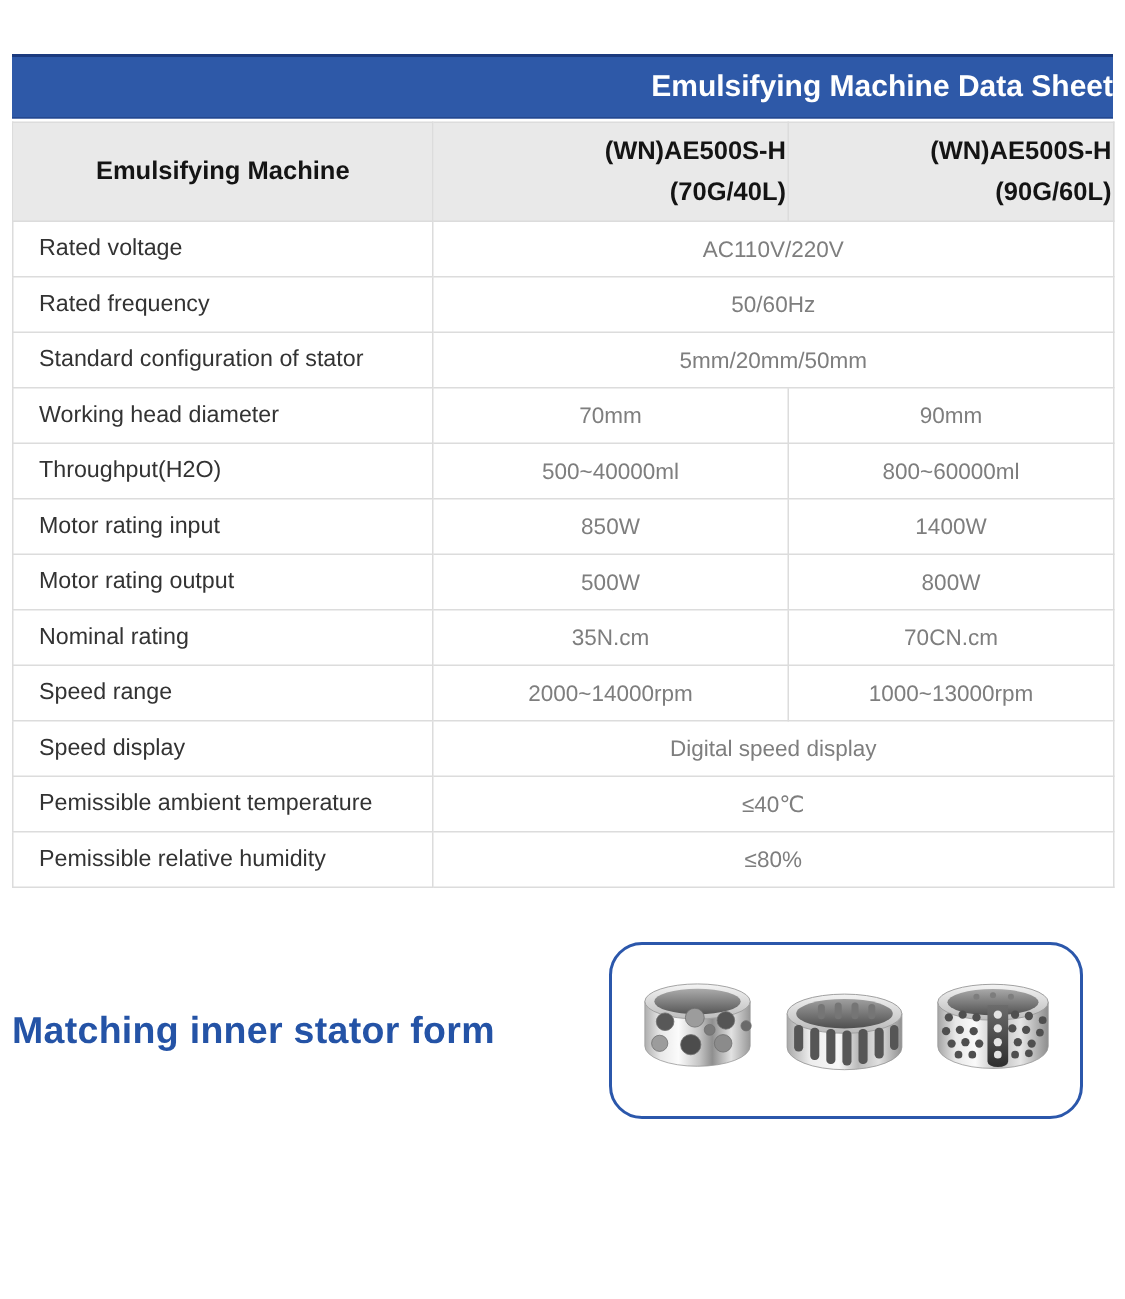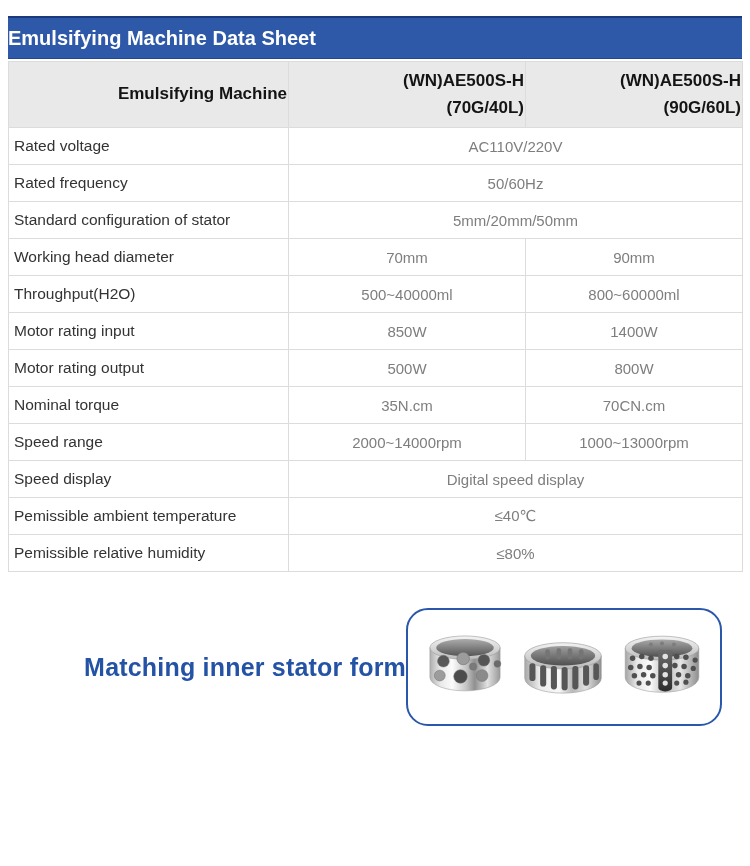--- a/index.html
+++ b/index.html
@@ -13,21 +13,21 @@
 
   
   .title-bar{
     height:40px;
     background:#2e59a8;
     border-top:2px solid #1b3a7e;
     border-bottom:1px solid #24488f;
     color:#ffffff;
     font-size:20px;
     font-weight:bold;
-    display:flex;align-items:center;justify-content:flex-start;
+    display:flex;align-items:center;justify-content:flex-end;margin-top:20px;
   }
 
   
   table.spec{
     width:734px;
     border-collapse:collapse;
     margin-top:2px;
     table-layout:fixed;
   }
   table.spec th, table.spec td{
@@ -39,48 +39,48 @@
     border-color:#d2d2d2;
     height:66px;
     font-size:17px;
     font-weight:bold;
     color:#141414;
     text-align:right;
     vertical-align:middle;
     line-height:1.55;
   }
   thead th.label-head{
-    text-align:right;
+    text-align:center;
   }
   tbody td{
     height:37px;
     background:#ffffff;
     vertical-align:middle;
   }
   td.label-cell{
     text-align:left;
-    padding-left:5px;
+    padding-left:17px;
     font-size:15.5px;
     color:#333333;
   }
   td.value-cell{
     text-align:center;
     font-size:15px;
     color:#7e7e7e;
   }
 
   
   .footer{
     margin-top:36px;
     display:flex;
     align-items:center;
   }
   .caption{
     width:398px;
-    text-align:right;
+    text-align:left;
     font-size:25px;
     font-weight:bold;
     color:#2453a6;
     letter-spacing:0.2px;
   }
   .stator-box{
     width:316px;
     height:118px;
     border:2px solid #2b57ab;
     border-radius:22px;
@@ -150,21 +150,21 @@
           <td class="label-cell">Motor rating input</td>
           <td class="value-cell">850W</td>
           <td class="value-cell">1400W</td>
         </tr>
         <tr>
           <td class="label-cell">Motor rating output</td>
           <td class="value-cell">500W</td>
           <td class="value-cell">800W</td>
         </tr>
         <tr>
-          <td class="label-cell">Nominal torque</td>
+          <td class="label-cell">Nominal rating</td>
           <td class="value-cell">35N.cm</td>
           <td class="value-cell">70CN.cm</td>
         </tr>
         <tr>
           <td class="label-cell">Speed range</td>
           <td class="value-cell">2000~14000rpm</td>
           <td class="value-cell">1000~13000rpm</td>
         </tr>
         <tr>
           <td class="label-cell">Speed display</td>

